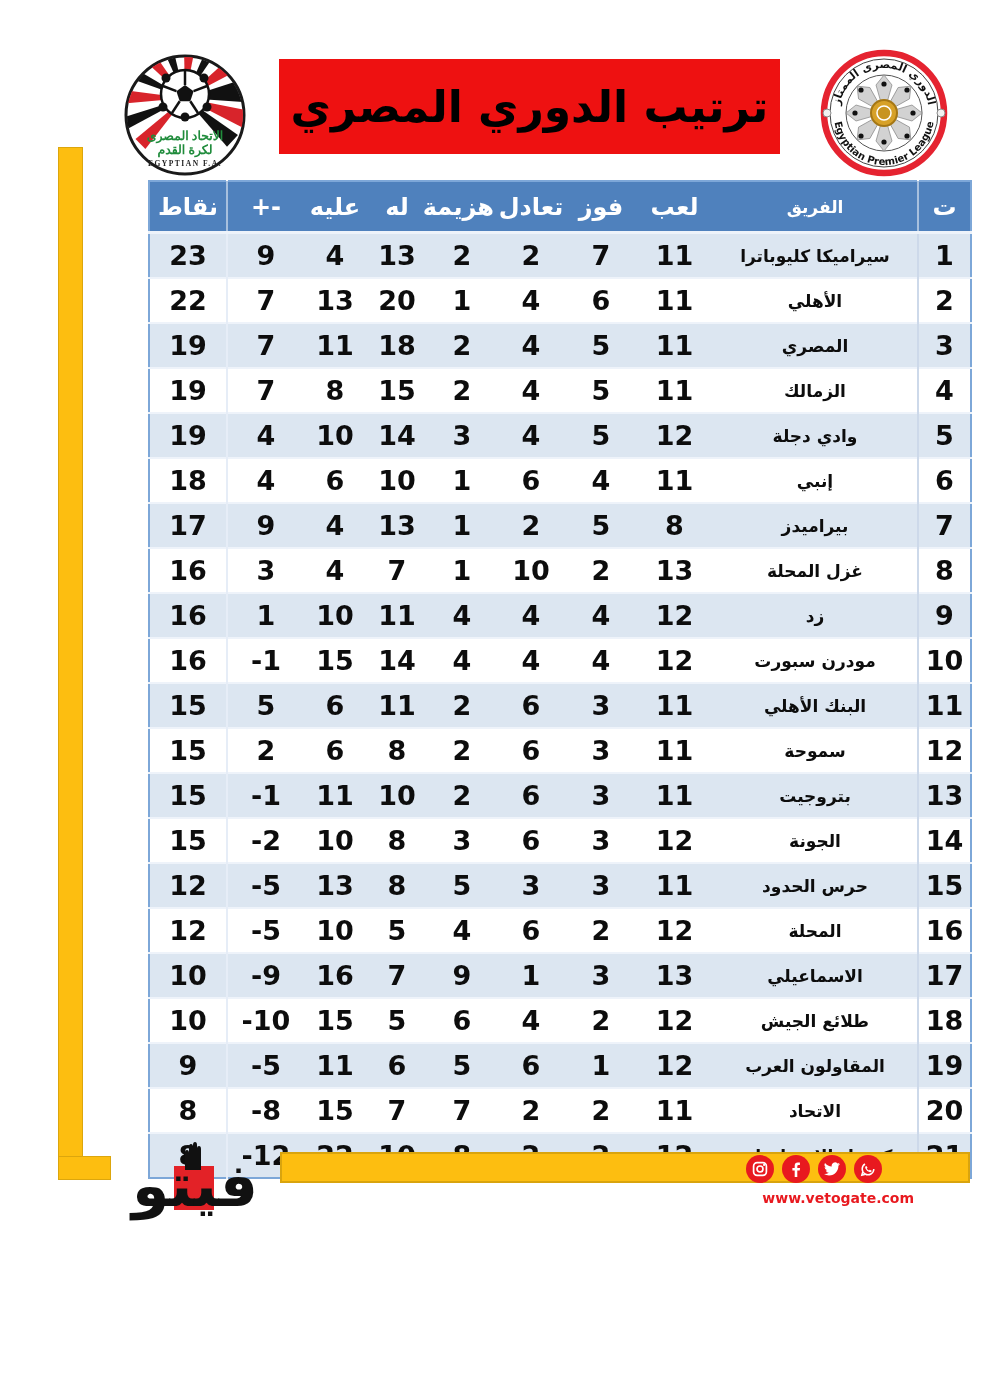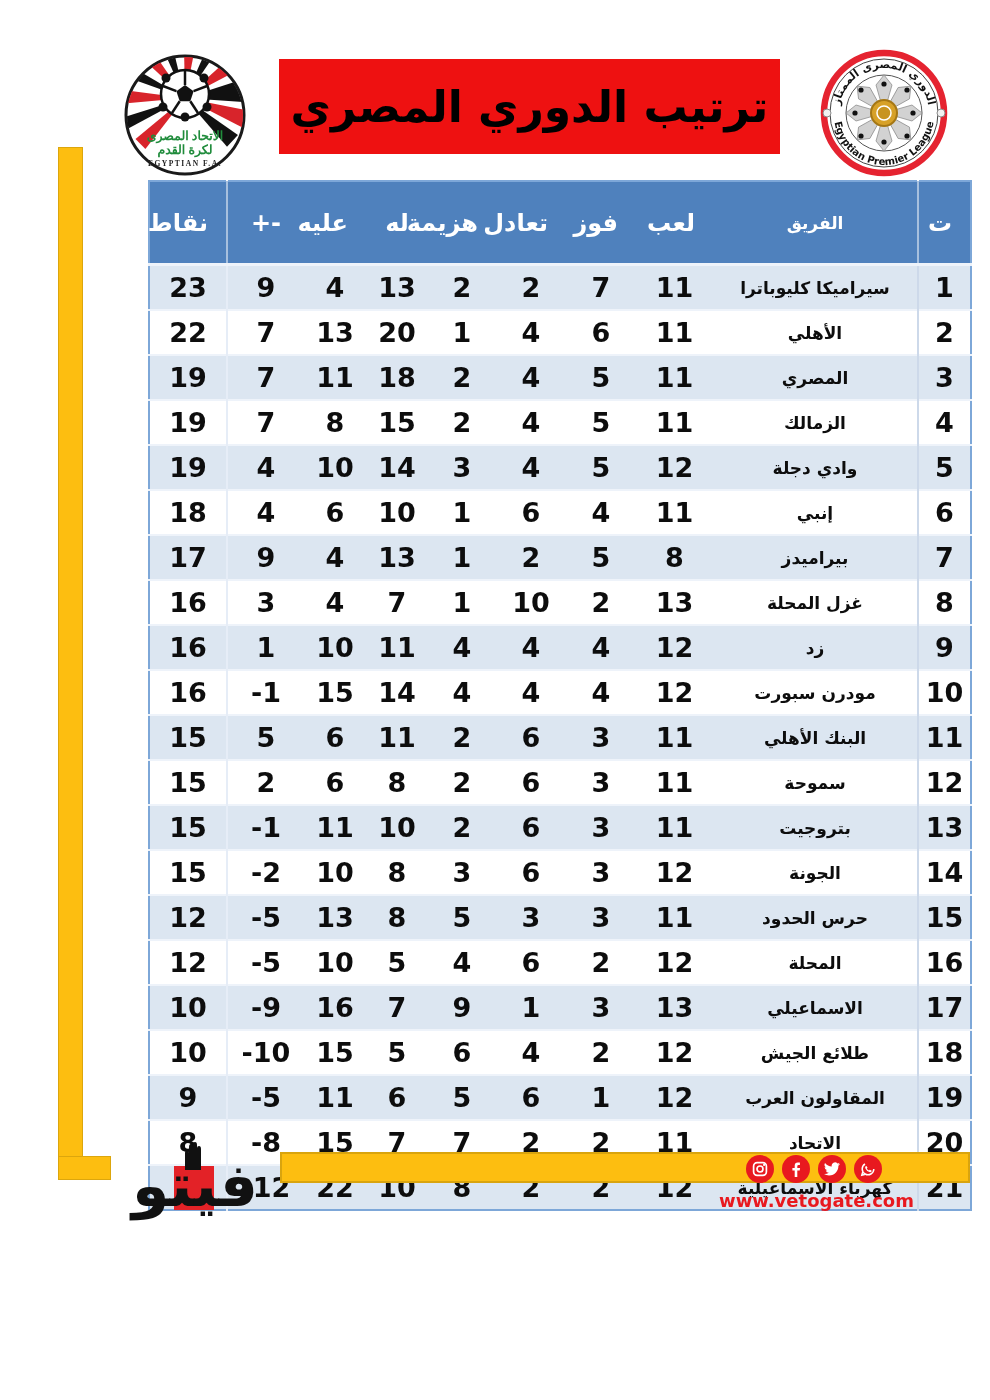--- a/index.html
+++ b/index.html
@@ -13,42 +13,42 @@
   .banner{position:absolute;left:279px;top:59px;width:501px;height:95px;background:#ee1111;
           display:flex;align-items:center;justify-content:center;}
   .banner span{color:#000000;font-size:44px;font-weight:bold;white-space:nowrap;}
   
   .fa-logo{position:absolute;left:120px;top:50px;width:130px;height:130px;font-family:Liberation Serif, serif;}
   .epl-logo{position:absolute;left:818px;top:47px;width:132px;height:132px;}
   
   table.standings{position:absolute;left:148px;top:180px;width:822px;border-collapse:collapse;
        direction:rtl;table-layout:fixed;border:2px solid #7da7d8;}
   .standings thead th{background:#4f81bd;color:#fff;font-size:24px;font-weight:bold;height:45px;
-       text-align:center;padding:18px;border-bottom:3px solid #eef3fa;}
+       text-align:center;padding:2px;border-bottom:3px solid #eef3fa;}
   .standings tbody td{height:43px;text-align:center;font-size:27px;font-weight:bold;color:#0d0d0d;
        padding:0;overflow:hidden;white-space:nowrap;}
   .standings tbody tr{border-top:2px solid #eef3fa;}
   .standings tbody tr:nth-child(odd){background:#dce6f1;}
   .standings tbody tr:nth-child(even){background:#ffffff;}
   .standings .c-team{font-size:17px;margin-top:24px;}
   .standings thead .c-rank{border-left:2px solid rgba(255,255,255,.5);}
   .standings tbody .c-rank{border-left:2px solid #cdd9ea;}
   .standings thead .c-pts{border-right:2px solid rgba(255,255,255,.5);}
   .standings tbody .c-pts{border-right:2px solid #e6edf7;margin-top:20px;}
   
   .veto{position:absolute;left:120px;top:1142px;width:150px;height:84px;}
   .veto .red-block{position:absolute;left:54px;top:24px;width:40px;height:44px;background:#e32227;}
   .veto .hand{position:absolute;left:60px;top:-2px;}
   .veto .word{position:absolute;left:0;top:0;width:100%;height:100%;text-align:center;
       font-size:60px;font-weight:bold;color:#111;line-height:86px;direction:rtl;}
   .socials{position:absolute;left:746px;top:1155px;display:flex;gap:8px;}
   .socials .sicon{width:28px;height:28px;border-radius:50%;background:#e8191f;display:flex;
       align-items:center;justify-content:center;}
   .website{position:absolute;left:712px;top:1190px;width:202px;text-align:right;direction:ltr;
-      font-size:18px;font-weight:bold;color:#e8191f;}
+      font-size:14px;font-weight:bold;color:#e8191f;}
 </style>
 </head>
 <body>
 
 <div class="page">
 
   <div class="side-v"></div>
   <div class="side-foot"></div>
 
   <div class="fa-logo">

